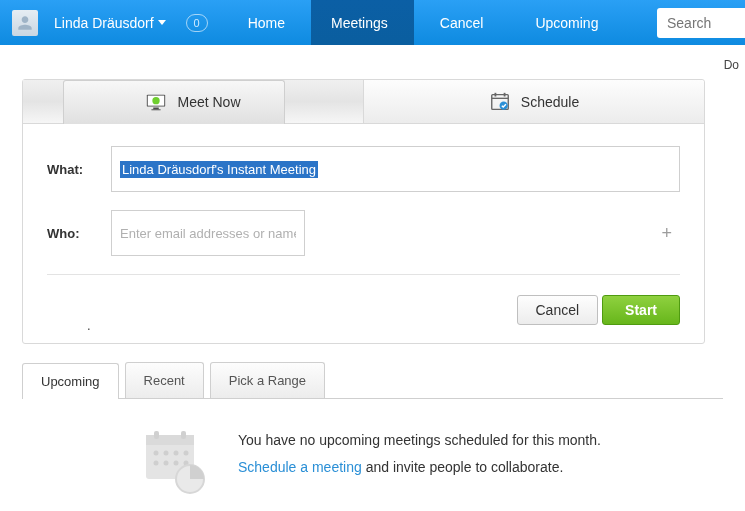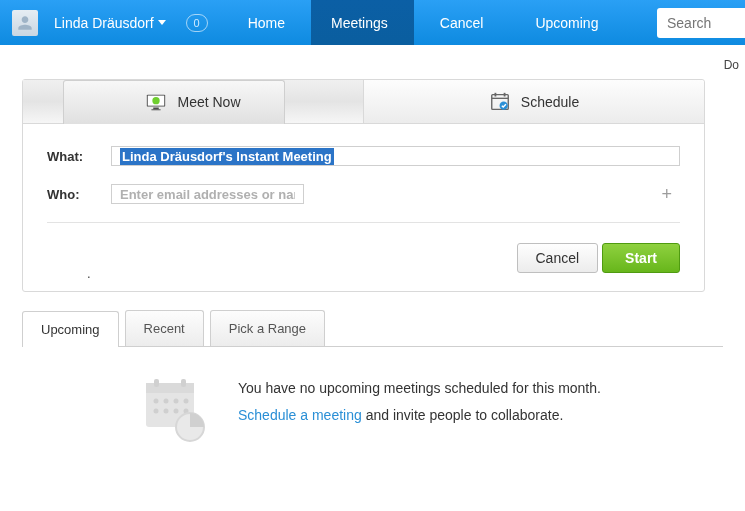--- a/index.html
+++ b/index.html
@@ -120,26 +120,25 @@
     z-index:0;
   }
   .tab3 > * { position:relative; z-index:1; }
   .tab-icon { width:22px; height:22px; display:flex;align-items:center;justify-content:center; }
 
   .form-area { padding: 22px 24px 6px 24px; }
   .row { display:flex; align-items:center; margin-bottom: 18px; }
   .row .label { width: 64px; font-weight:bold; color:#333; }
   .text-input, .who-input {
     flex:1;
-    height: 20px;
+    height: 46px;
     border:1px solid #cfcfcf;
     padding: 0 8px;
     font-size: 13px;
     outline:none;
-    font-weight:bold;
   }
   .sel {
     background:#2b74c7;
     color:#fff;
     padding:1px 2px;
   }
   .text-input { display:flex; align-items:center; background:#fff; }
   .who-wrap { flex:1; position:relative; }
   .who-input::placeholder { color:#b0b0b0; }
   .plus {

